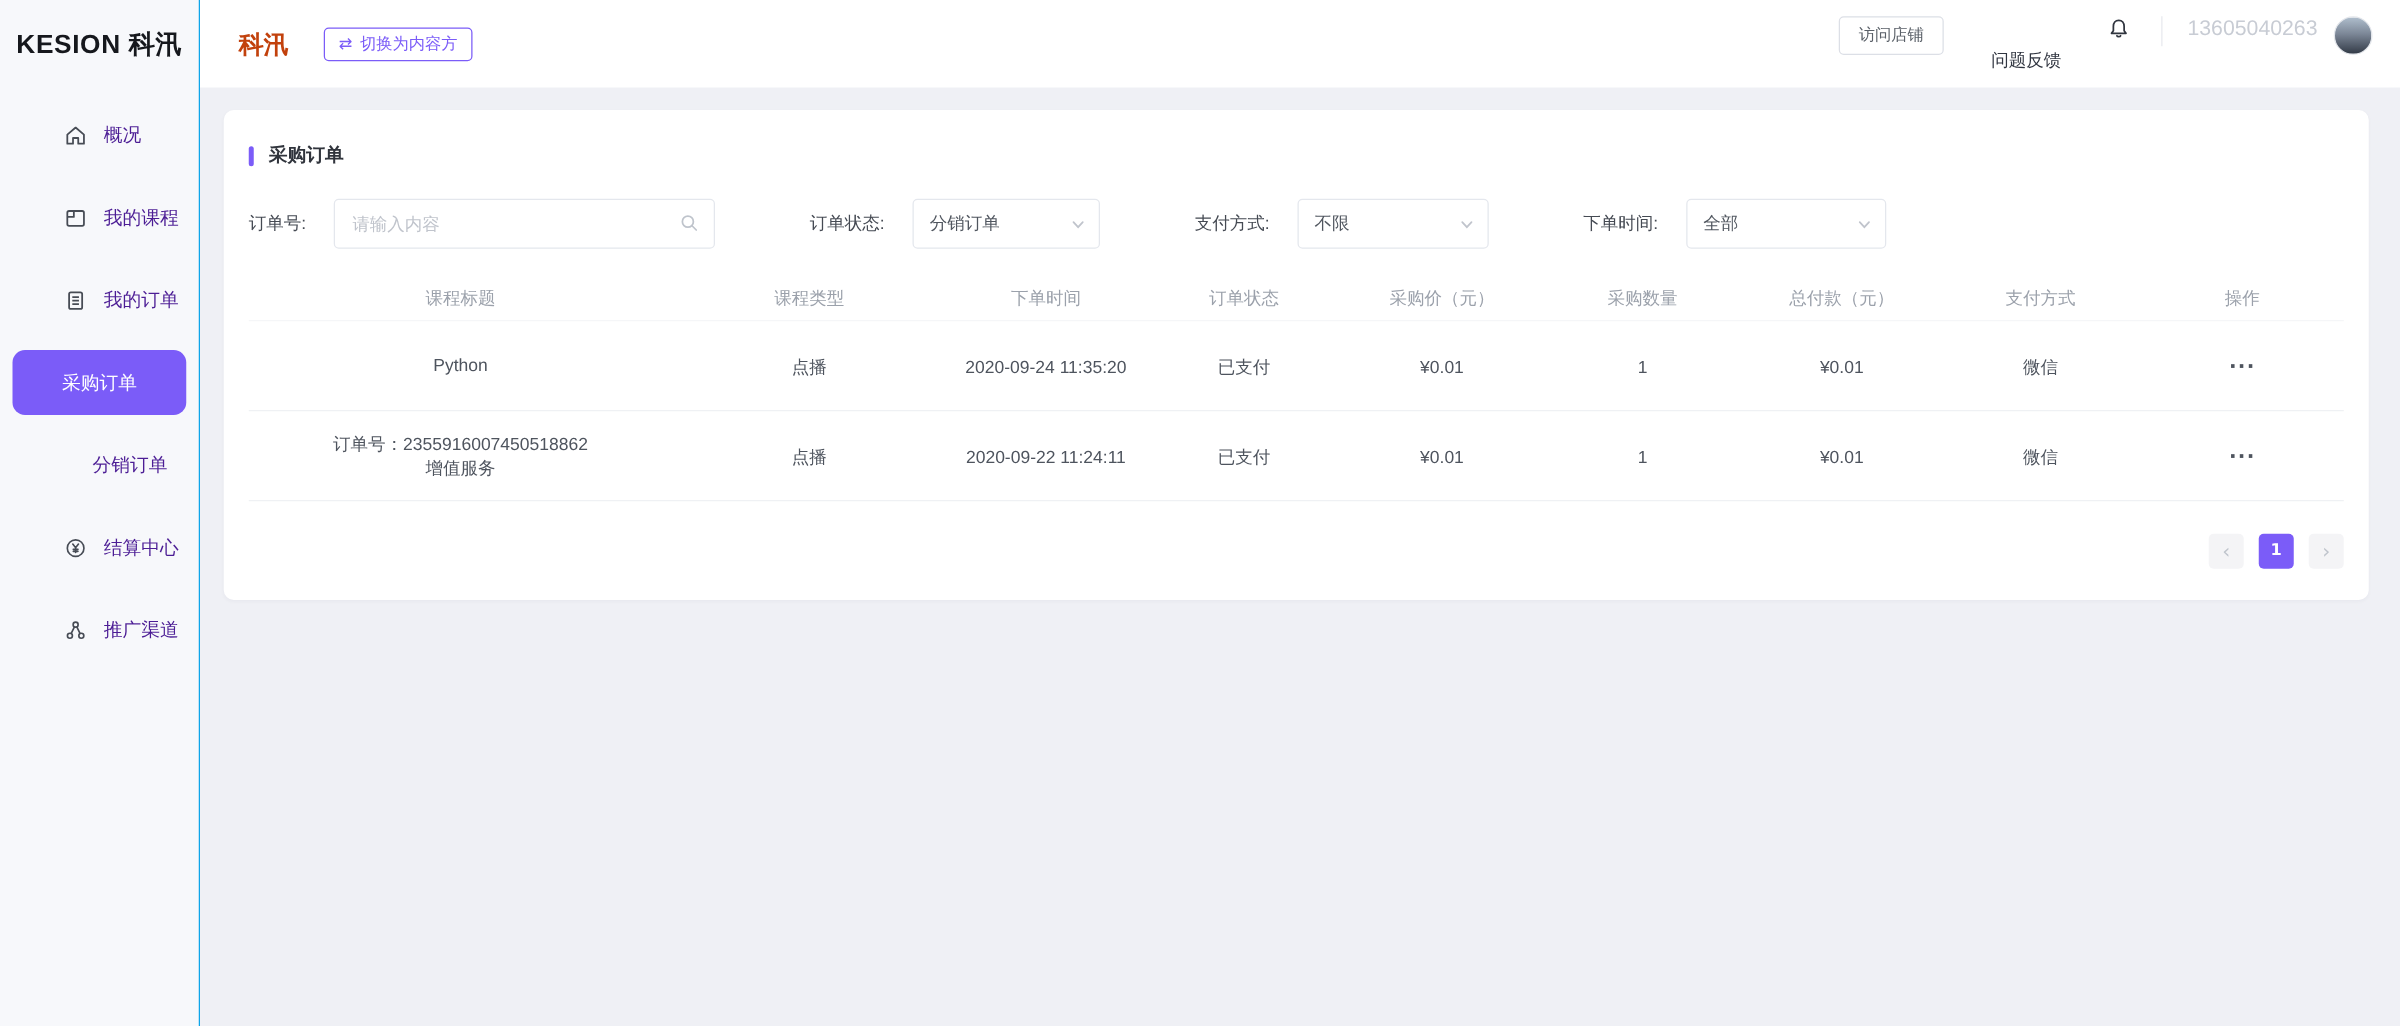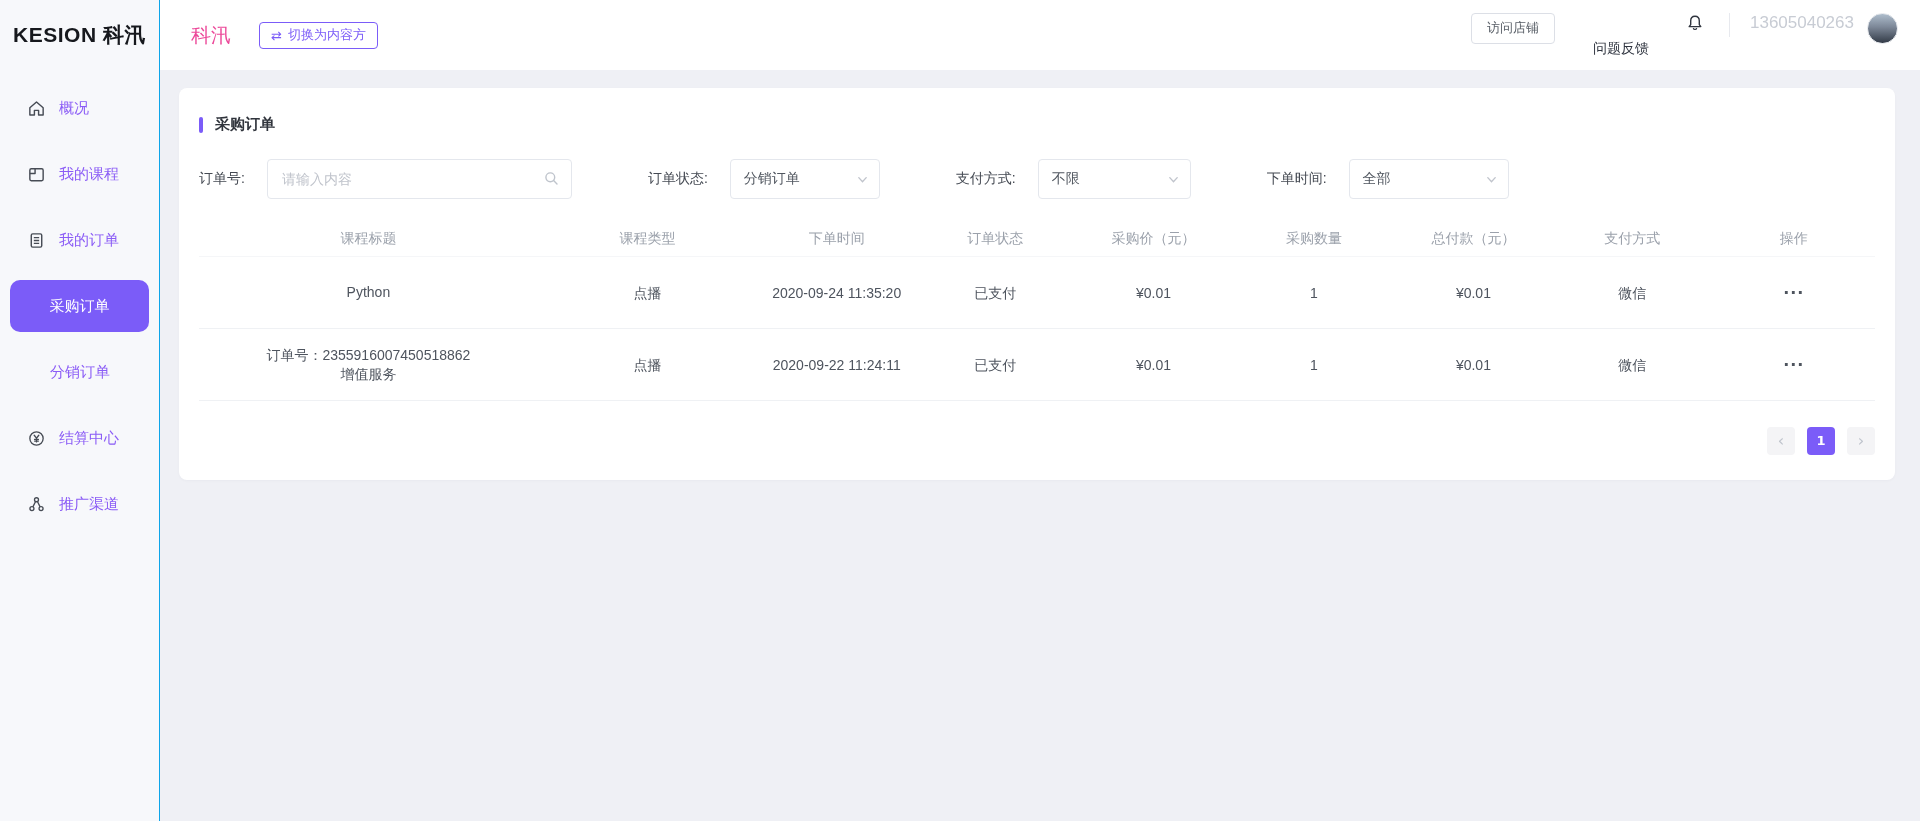--- a/index.html
+++ b/index.html
@@ -7,33 +7,33 @@
     font-family:"Liberation Sans","DejaVu Sans",sans-serif; }
   body { display:flex; background:#EFF0F5; color:#4E545E; }
 
   
   .sidebar { width:160px; height:821px; background:#F7F8FB; flex:0 0 160px;
     border-right:1px solid #0ea5e9; }
   .logo { height:70px; display:flex; align-items:center; justify-content:center;
     font-size:21px; font-weight:800; color:#16181D; letter-spacing:.5px; white-space:nowrap; }
   nav { padding-top:5px; }
   .nav-item { height:66px; display:flex; align-items:center; padding-left:26px;
-    font-size:15px; color:#8b5cf6; cursor:pointer; }
+    font-size:15px; color:#4c1d95; cursor:pointer;margin-left:24px; }
   .nav-item .nav-icon { width:20px; height:20px; margin-right:13px; display:flex;
     align-items:center; justify-content:center; }
   .nav-item.sub { padding-left:50px; }
   .nav-item.active { margin:7px 10px; height:52px; padding:0; border-radius:10px;
     background:#7B5CF8; color:#FFFFFF; justify-content:center; font-size:15px; }
 
   
   .right { flex:1; display:flex; flex-direction:column; min-width:0; }
   header { height:70px; background:#FFFFFF; display:flex; align-items:center;
     justify-content:space-between; padding:0 22px 0 31px; flex:0 0 70px; }
   .h-left { display:flex; align-items:center; }
-  .h-title { font-size:20px; font-weight:400; color:#ec4899; }
+  .h-title { font-size:20px; font-weight:700; color:#c2410c; }
   .switch-btn { margin-left:28px; height:27px; padding:0 11px; background:#FFFFFF;
     border:1px solid #7B5CF8; border-radius:4px; color:#7B5CF8; font-size:13px;
     display:flex; align-items:center; gap:6px; cursor:pointer;
     font-family:"Liberation Sans","DejaVu Sans",sans-serif; }
   .h-right { display:flex; align-items:flex-start;padding-left:32px; }
   .visit-btn { height:31px; padding:0 15px; background:#FFFFFF; border:1px solid #DCDFE6;
     border-radius:4px; color:#5A6068; font-size:13px; cursor:pointer;
     font-family:"Liberation Sans","DejaVu Sans",sans-serif; }
   .feedback { margin-left:38px; font-size:14px; color:#303540; cursor:pointer;margin-top:27px; }
   .bell { margin-left:36px; display:flex; cursor:pointer; }

